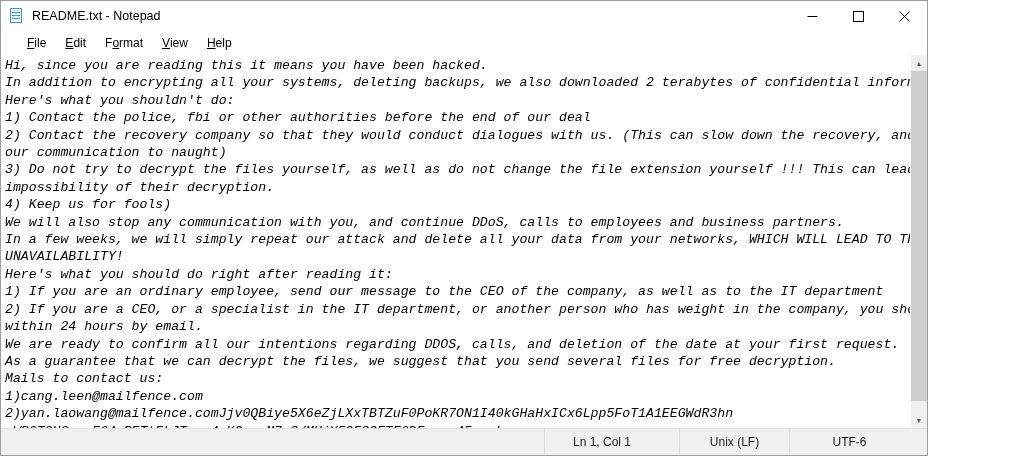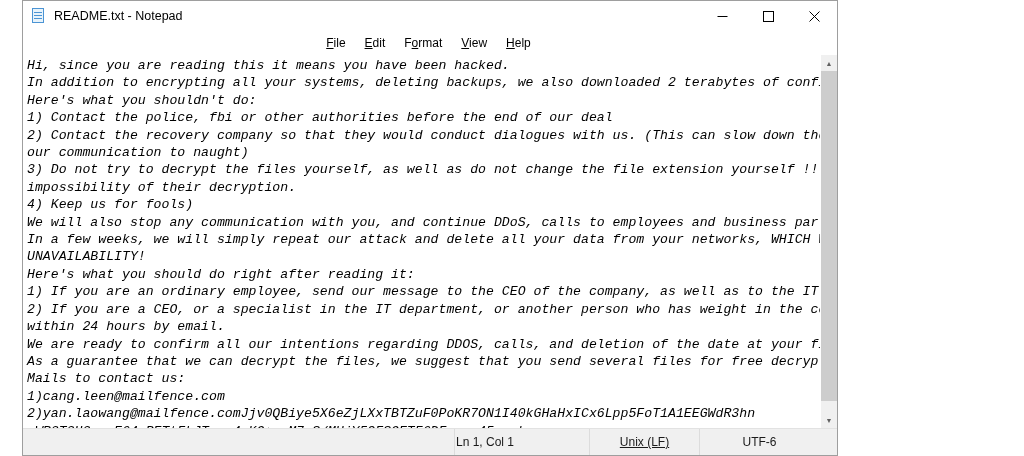--- a/index.html
+++ b/index.html
@@ -7,29 +7,28 @@
     padding: 0;
   }
   body {
     width: 1024px;
     height: 456px;
     overflow: hidden;
     background: #ffffff;
     font-family: "Liberation Sans", sans-serif;
   }
   .window {
-    width: 816px;
+    width: 928px;
     height: 456px;
     box-sizing: border-box;
     border: 1px solid #9e9e9e;
     background: #ffffff;
     display: flex;
     flex-direction: column;
     position: relative;
-    margin-left: 22px;
   }
   
   .titlebar {
     height: 30px;
     background: #ffffff;
     display: flex;
     align-items: center;
     flex: 0 0 auto;
     border-bottom: 1px solid #ffffff;
   }
@@ -83,24 +82,23 @@
     align-items: center;
     justify-content: center;
     background: transparent;
   }
   .win-btn svg { display: block; }
   
   .menubar {
     height: 22px;
     display: flex;
     align-items: center;
-    padding-left: 12px;
-    flex: 0 0 auto;
-    background: #ffffff;
-    justify-content: center;
+    padding-left: 24px;
+    flex: 0 0 auto;
+    background: #ffffff;
   }
   .menu-item {
     font-size: 12px;
     color: #000000;
     padding: 2px 8px 2px 2px;
     margin-right: 9px;
     white-space: nowrap;
   }
   .menu-item .u {
     text-decoration: underline;
@@ -172,23 +170,23 @@
     color: #1a1a1a;
   }
   .status-cell {
     border-left: 1px solid #dcdcdc;
     height: 26px;
     display: flex;
     align-items: center;
     justify-content: center;
     box-sizing: border-box;
   }
-  .sc-pos   { width: 135px; justify-content: flex-start; padding-left: 1px;}
+  .sc-pos   { width: 135px; justify-content: flex-start; padding-left: 28px;}
   .sc-zoom  { width: 96px; }
-  .sc-eol   { width: 110px; text-decoration: underline; }
+  .sc-eol   { width: 110px; }
   .sc-enc   { width: 120px; }
   .sc-grip  { width: 18px; border-left: none; }
 </style>
 </head>
 <body>
 
 <div class="window">
 
   <div class="titlebar">
     <div class="title-left">

